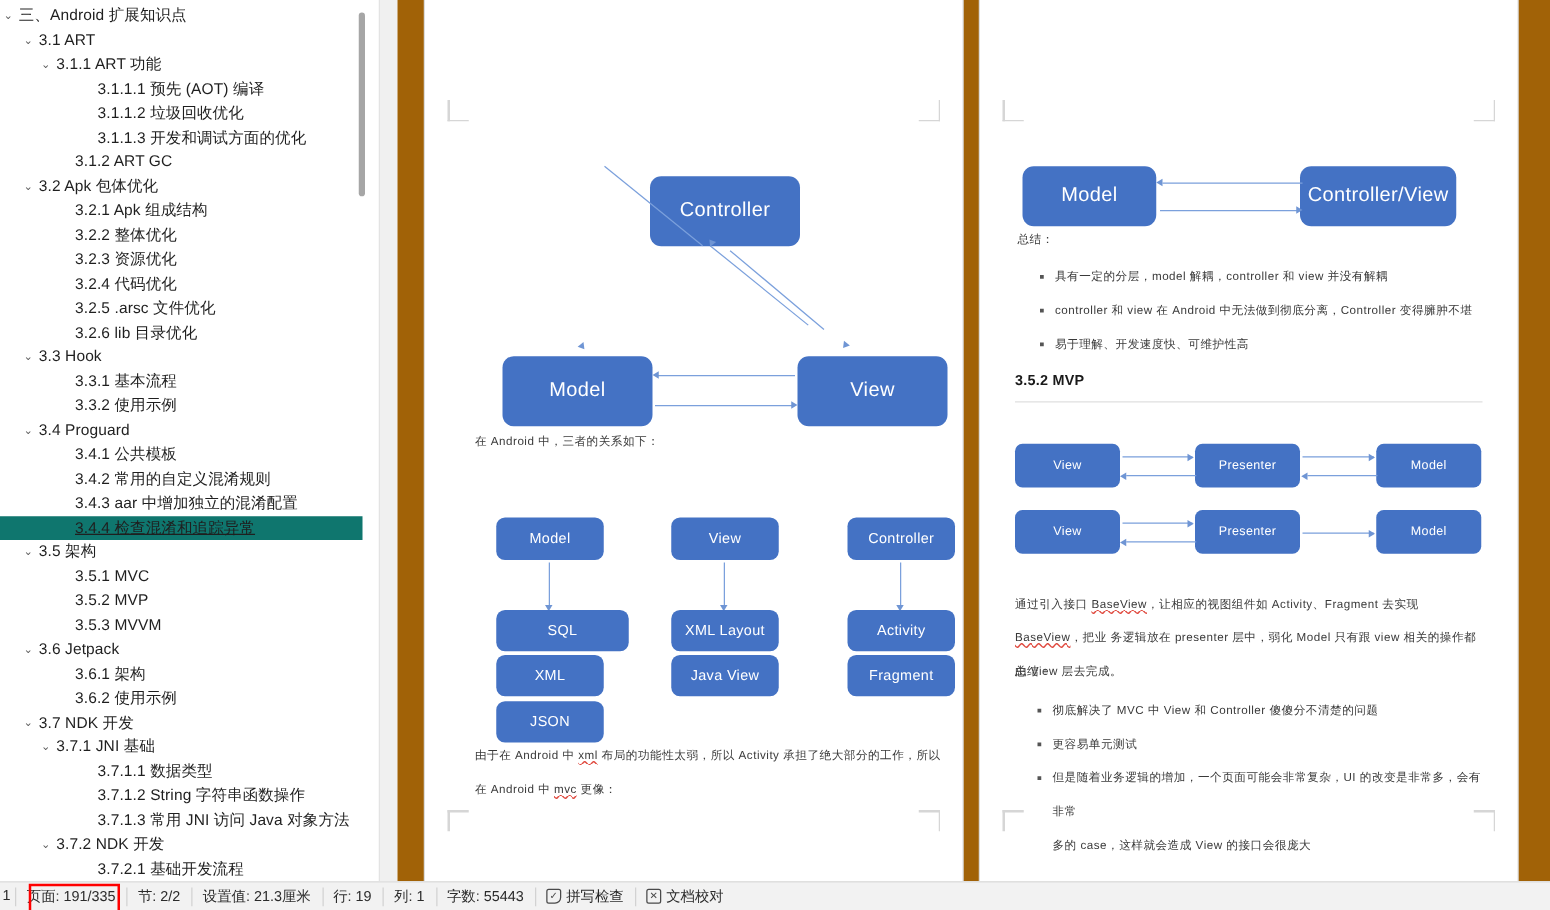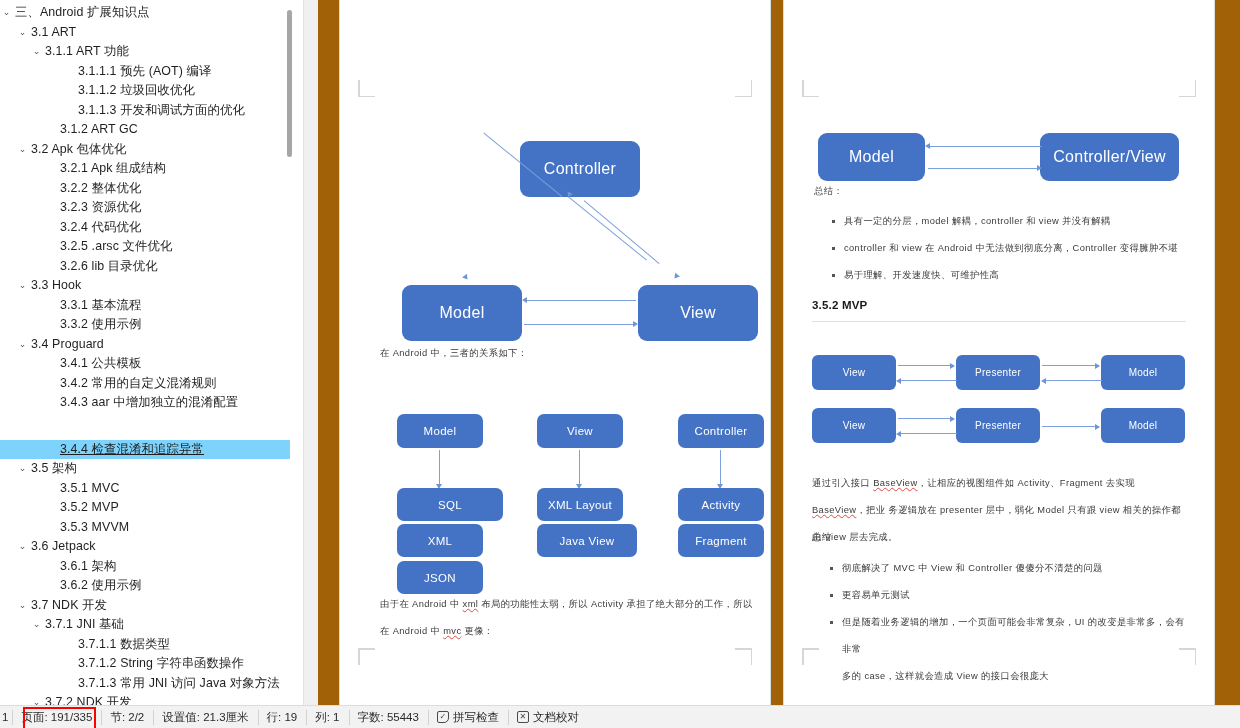--- a/index.html
+++ b/index.html
@@ -21,21 +21,21 @@
     font-size: 12.4px; color: #1f1f1f; white-space: nowrap;
     display: flex; align-items: center;
   }
   .nav-row .twisty {
     width: 13px; min-width: 13px; text-align: center;
     font-size: 9px; color: #555; line-height: 19.5px;
     user-select: none;
   }
   .nav-row .twisty.empty { color: transparent; }
   .nav-row .nav-label { padding-left: 2px; letter-spacing: .1px; }
-  .nav-row.selected { background: #7dd3fc; margin-top: 27px; }
+  .nav-row.selected { background: #0f766e; }
   .nav-row.selected .nav-label { text-decoration: underline; }
   .lvl1 { padding-left: 16px; }
   .lvl2 { padding-left: 30px; }
   .lvl3 { padding-left: 45px; }
   .lvl4 { padding-left: 63px; }
 
   
   #nav-scrollbar {
     position: absolute; right: 8px; top: 0; width: 10px; height: 705px;
     background: transparent;
@@ -335,21 +335,21 @@
         <div class="ln" style="left:99px; top:470px; width:1.3px; height:36px;"></div>
         <div class="arrowhead ah-d" style="left:96px; top:504px;"></div>
         <div class="bx md" style="left:57px; top:508px; width:106px; height:33px;">SQL</div>
         <div class="bx md" style="left:57px; top:544px; width:86px; height:33px;">XML</div>
         <div class="bx md" style="left:57px; top:581px; width:86px; height:33px;">JSON</div>
 
         <div class="bx md" style="left:197px; top:434px; width:86px; height:34px;">View</div>
         <div class="ln" style="left:239px; top:470px; width:1.3px; height:36px;"></div>
         <div class="arrowhead ah-d" style="left:236px; top:504px;"></div>
         <div class="bx md" style="left:197px; top:508px; width:86px; height:33px;">XML Layout</div>
-        <div class="bx md" style="left:197px; top:544px; width:100px; height:33px;">Java View</div>
+        <div class="bx md" style="left:197px; top:544px; width:86px; height:33px;">Java View</div>
 
         <div class="bx md" style="left:338px; top:434px; width:86px; height:34px;">Controller</div>
         <div class="ln" style="left:380px; top:470px; width:1.3px; height:36px;"></div>
         <div class="arrowhead ah-d" style="left:377px; top:504px;"></div>
         <div class="bx md" style="left:338px; top:508px; width:86px; height:33px;">Activity</div>
         <div class="bx md" style="left:338px; top:544px; width:86px; height:33px;">Fragment</div>
       </div>
 
       <div class="body-text" style="left:40px; top:611px; width:380px;">
         <span>由于在 Android 中 </span><span class="sq">xml</span><span> 布局的功能性太弱，所以 Activity 承担了绝大部分的工作，所以在</span>
@@ -358,21 +358,21 @@
     </div>
 
     <div class="page" id="page-right">
       <div class="corner tl" style="left:18px; top:100px;"></div>
       <div class="corner tr" style="right:18px; top:100px;"></div>
       <div class="corner bl" style="left:18px; bottom:40px;"></div>
       <div class="corner br" style="right:18px; bottom:40px;"></div>
 
       <div>
         <div class="bx lg" style="left:34px; top:153px; width:107px; height:48px;">Model</div>
-        <div class="bx lg" style="left:256px; top:153px; width:139px; height:48px;">Controller/View</div>
+        <div class="bx lg" style="left:256px; top:153px; width:125px; height:48px;">Controller/View</div>
         <div class="ln" style="left:146px; top:166px; width:112px; height:1.3px;"></div>
         <div class="arrowhead ah-l" style="left:141px; top:163px;"></div>
         <div class="ln" style="left:144px; top:188px; width:112px; height:1.3px;"></div>
         <div class="arrowhead ah-r" style="left:253px; top:185px;"></div>
       </div>
 
       <div class="body-text" style="left:30px; top:198px;">总结：</div>
       <div class="bullets" id="bullets-1" style="left:46px; top:228px; width:360px;">
           <div class="bullet"><span>具有一定的分层，model 解耦，controller 和 view 并没有解耦</span></div>
           <div class="bullet"><span>controller 和 view 在 Android 中无法做到彻底分离，Controller 变得臃肿不堪</span></div>

